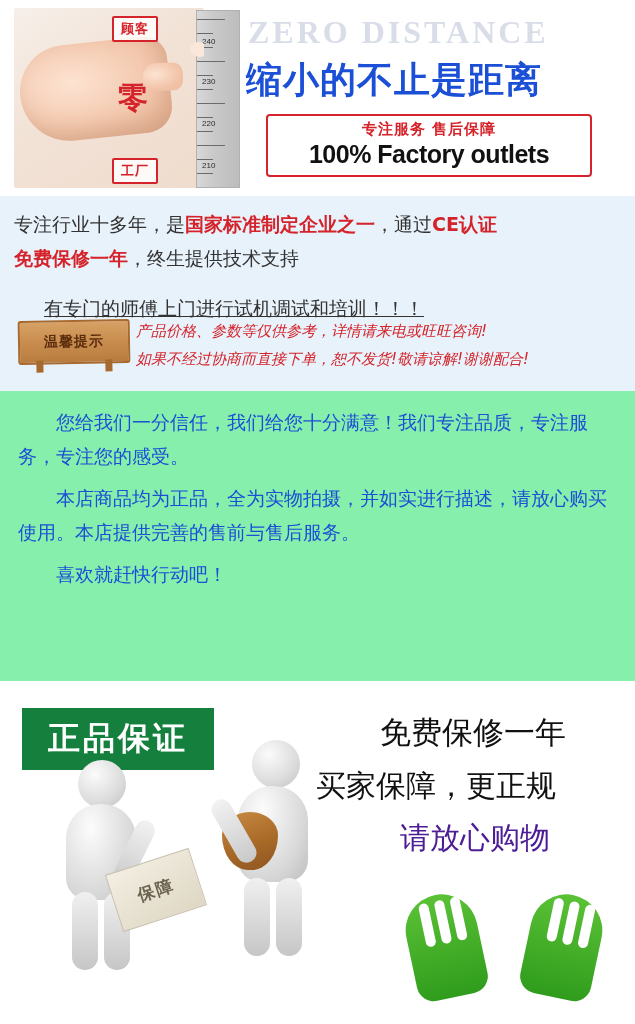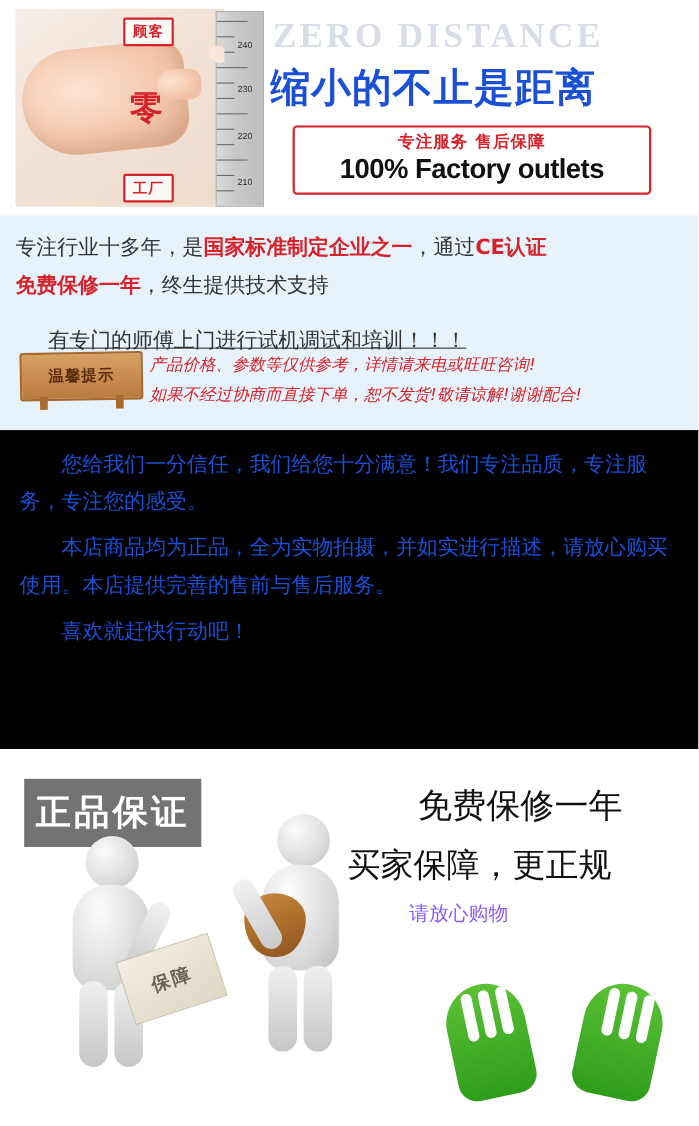--- a/index.html
+++ b/index.html
@@ -78,21 +78,21 @@
     border: 1px solid #b0b0b0;
   }
   .ruler .tick {
     position: absolute;
     left: 0;
     height: 1px;
     background: #6b6b6b;
   }
   .ruler .num {
     position: absolute;
-    left: 19px;
+    left: 5px;
     font-size: 8px;
     color: #2b2b2b;
     font-family: "Liberation Sans", sans-serif;
   }
   .tag {
     position: absolute;
     border: 2px solid #d4232a;
     color: #d4232a;
     font-size: 13px;
     font-weight: bold;
@@ -219,21 +219,21 @@
     white-space: nowrap;
   }
   .tip-l1 { top: 126px; }
   .tip-l2 { top: 154px; }
 
   
   .statement {
     position: relative;
     width: 635px;
     height: 290px;
-    background: #000000;
+    background: #86efac;
     padding-top: 14px;
     box-sizing: border-box;
   }
   .st-para {
     font-size: 19px;
     line-height: 34px;
     color: #1a4fd6;
     font-family: "DejaVu Sans", sans-serif;
     margin: 0 18px 8px 18px;
     text-indent: 38px;
@@ -245,23 +245,23 @@
     width: 635px;
     height: 320px;
     background: #ffffff;
     border-top: 1px solid #ffffff;
     overflow: hidden;
   }
   .zhengpin {
     position: absolute;
     left: 22px;
     top: 26px;
-    width: 161px;
+    width: 192px;
     height: 62px;
-    background: #737373;
+    background: #15803d;
     color: #ffffff;
     font-size: 32px;
     font-weight: bold;
     letter-spacing: 3px;
     display: flex;
     align-items: center;
     justify-content: center;
     font-family: "DejaVu Sans", sans-serif;
   }
   .bd-title {
@@ -277,24 +277,24 @@
     position: absolute;
     left: 316px;
     top: 84px;
     font-size: 30px;
     color: #111111;
     font-family: "DejaVu Sans", sans-serif;
     white-space: nowrap;
   }
   .bd-sub2 {
     position: absolute;
-    left: 372px;
+    left: 400px;
     top: 136px;
-    font-size: 18px;
-    color: #8b5cf6;
+    font-size: 30px;
+    color: #4c1d95;
     font-family: "DejaVu Sans", sans-serif;
     white-space: nowrap;
   }
   
   .figure {
     position: absolute;
     background: #e3e3e3;
   }
   .fig-a { left: 60px; top: 78px; }
   .fig-b { left: 228px; top: 58px; }

